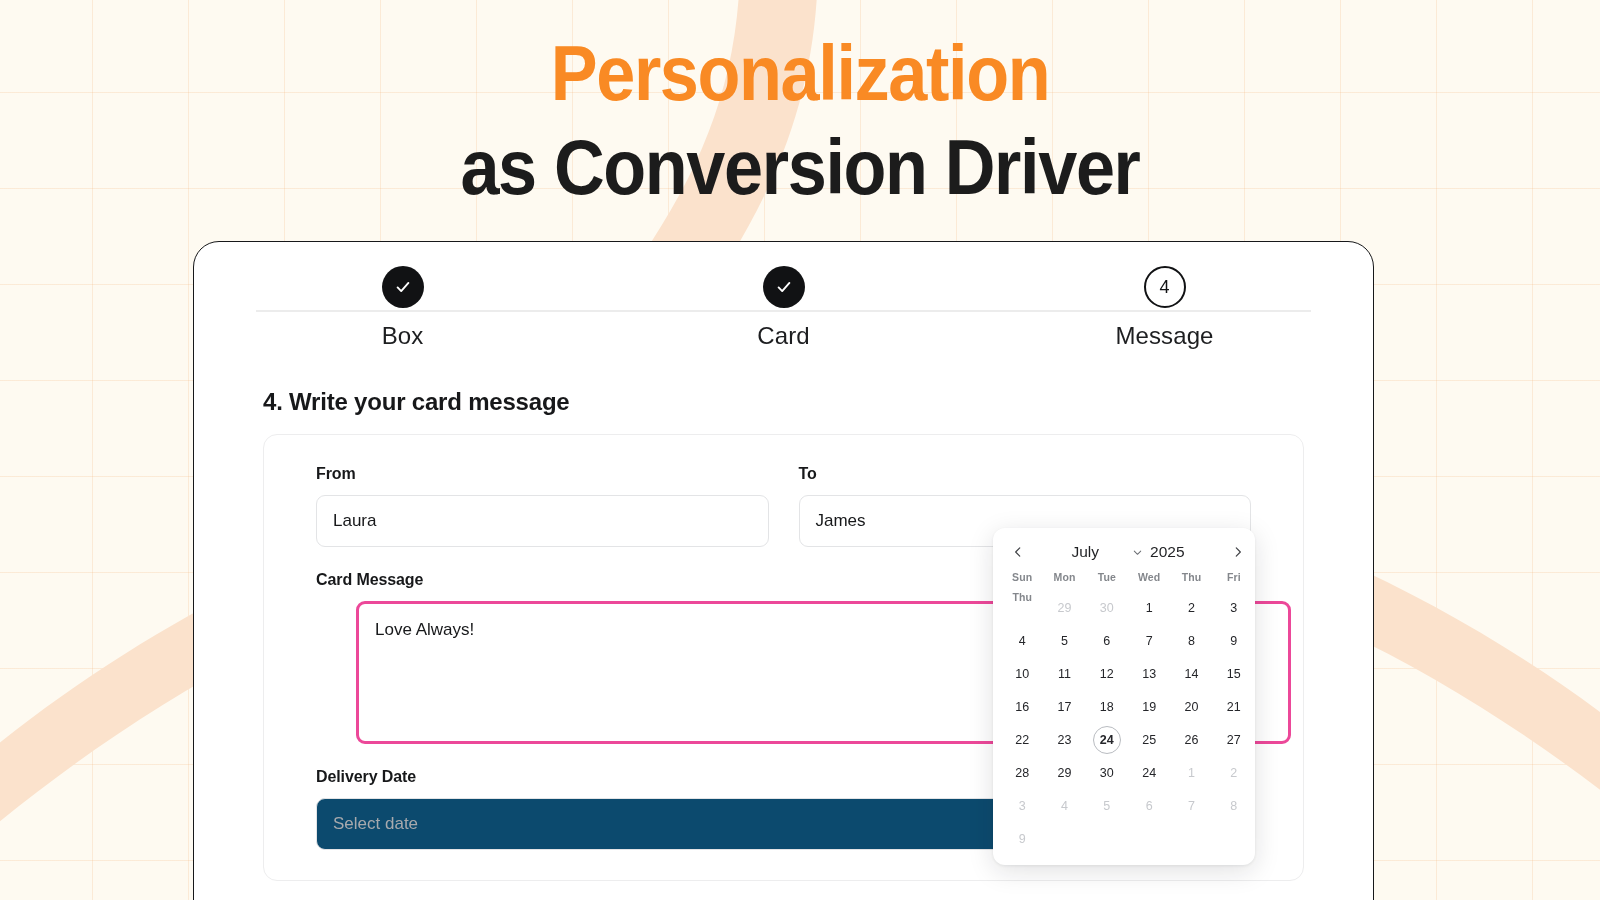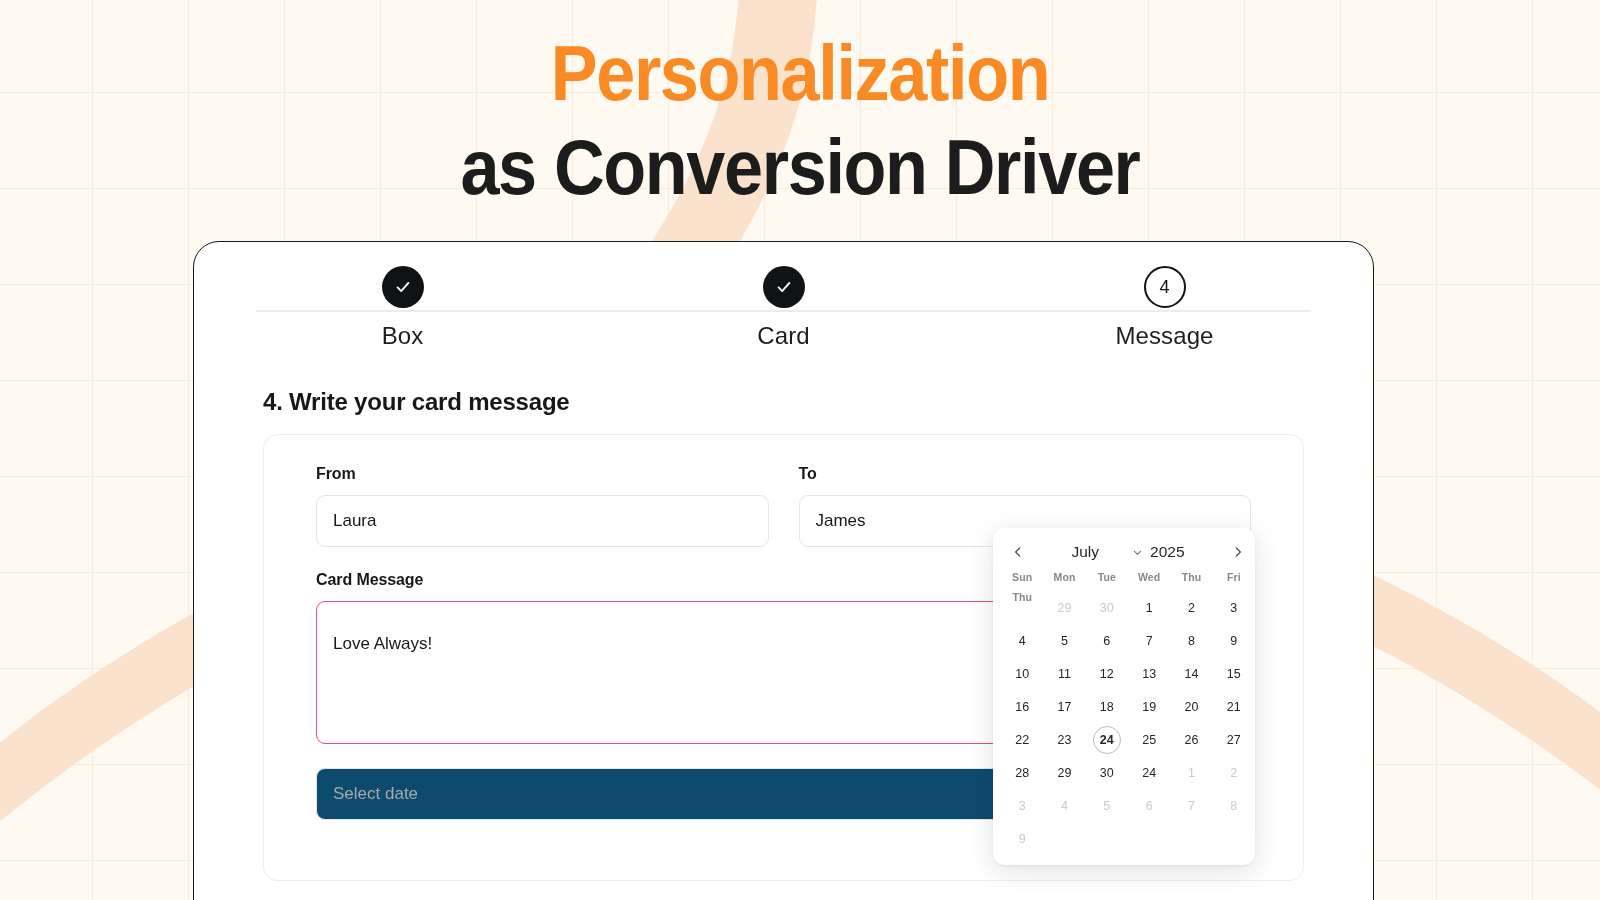--- a/index.html
+++ b/index.html
@@ -179,27 +179,28 @@
     color: #17181a;
     display: flex;
     align-items: center;
   }
 
   .block-gap { margin-top: 24px; }
 
   .textarea-box {
     width: 100%;
     height: 143px;
-    border: 1px solid #ec4899;
+    border: 3px solid #ec4899;
     border-radius: 9px;
     background: #ffffff;
-    padding: 30px 16px;
+    padding: 14px 16px;
     font-size: 17px;
     color: #17181a;
     line-height: 1.4;
+    margin-left: 40px;
   }
 
   .date-input {
     width: 100%;
     height: 52px;
     border: 1px solid #e3e4e6;
     border-radius: 9px;
     background: #0c4a6e;
     padding: 0 16px;
     display: flex;
@@ -379,20 +380,21 @@
         <div class="text-input">James</div>
       </div>
     </div>
 
     <div class="block-gap">
       <div class="field-label">Card Message</div>
       <div class="textarea-box">Love Always!</div>
     </div>
 
     <div class="block-gap">
+      <div class="field-label">Delivery Date</div>
       <div class="date-input">
         <span class="date-placeholder">Select date</span>
         <span class="cal-icon-btn">
           <svg width="20" height="20" viewBox="0 0 24 24" fill="none" stroke="currentColor" stroke-width="1.7" stroke-linecap="round" stroke-linejoin="round">
             <rect x="3" y="5" width="18" height="16" rx="2.5"></rect>
             <path d="M3 10h18"></path>
             <path d="M8 3v4"></path>
             <path d="M16 3v4"></path>
           </svg>
         </span>

